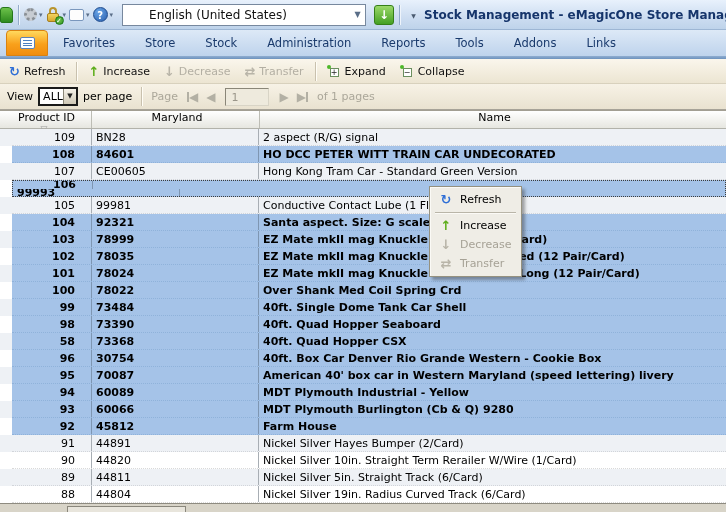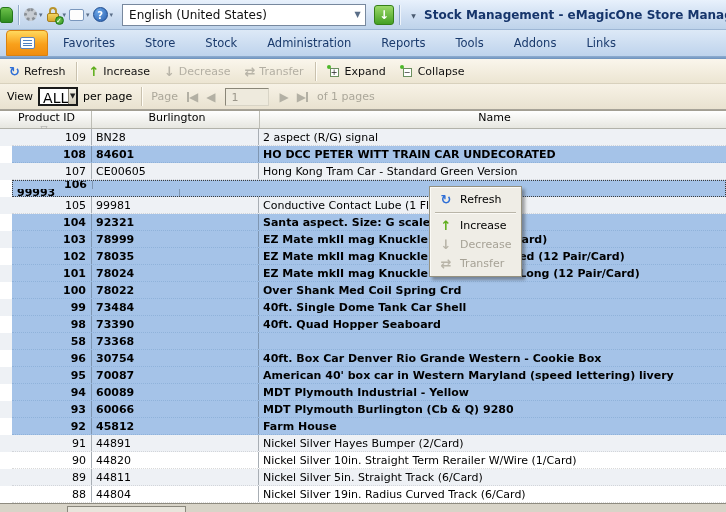--- a/index.html
+++ b/index.html
@@ -25,21 +25,21 @@
   .lock-icon .badge { position:absolute; right:-3px; bottom:-2px; width:9px; height:9px;
     border-radius:50%; background:radial-gradient(#6cc24a,#2f9222); color:#fff; font-size:7px;
     line-height:9px; text-align:center; border:1px solid #1f7a16; }
   .window-icon { width:15px; height:12px; background:#fdfdfd; border:1px solid #7a97bd; border-radius:2px; }
   .window-icon .bar { height:3px; background:linear-gradient(#7fb2e8,#4d7fc0); border-radius:1px 1px 0 0; }
   .help-icon { width:15px; height:15px; border-radius:50%;
     background:radial-gradient(circle at 35% 30%,#6aa6e8,#2a5fae); color:#fff; font-weight:bold;
     font-size:10px; line-height:15px; text-align:center; border:1px solid #1f4c8e; }
   .lang-combo { display:flex; align-items:center; justify-content:space-between;
     width:244px; height:22px; margin-left:6px; background:#fff; border:1px solid #77889e; }
-  .lang-combo .val { padding-left:6px; font-size:12px; color:#111; }
+  .lang-combo .val { padding-left:6px; font-size:12px; color:#111;margin-left:20px; }
   .lang-combo .drop { width:15px; text-align:center; color:#5a6e88; font-size:8px; }
   .dl-btn { width:20px; height:20px; margin-left:8px; border-radius:3px;
     background:linear-gradient(#9bd96a,#44a023); border:1px solid #357f18; color:#fff;
     font-weight:bold; font-size:12px; line-height:18px; text-align:center; }
   .pin-icon { width:9px; margin:0 6px 0 4px; text-align:center; }
   .pin-icon .line { border-top:1px solid #4a5a70; margin-bottom:1px; }
   .pin-icon .tri { color:#4a5a70; font-size:6px; line-height:5px; }
   .app-title { font-weight:bold; font-size:12px; color:#16356b; white-space:nowrap; overflow:hidden; flex:1; }
 
   
@@ -68,21 +68,21 @@
   .tree-icon .box { position:absolute; left:3px; top:3px; width:9px; height:9px; background:#fff;
     border:1px solid #6b8f5f; font-size:8px; line-height:7px; text-align:center; color:#222; }
   .tree-icon .dot { position:absolute; left:0; top:0; width:4px; height:4px; border-radius:50%; background:#4db82a; }
 
   
   .pager { height:26px; display:flex; align-items:center;
     background:linear-gradient(#f7f2e6,#e9e2d0); border-bottom:1px solid #a7a398; padding-left:2px; }
   .pager .lbl { margin:0 5px; }
   .view-combo { display:flex; align-items:stretch; width:40px; height:19px; background:#fff;
     border:2px solid #1a1a1a; }
-  .view-combo .val { flex:1; padding:1px 0 0 3px; font-size:14px; }
+  .view-combo .val { flex:1; padding:1px 0 0 3px; font-size:11px; }
   .view-combo .btn { width:14px; background:linear-gradient(#f5f2ea,#cfc8b6); border-left:1px solid #8a8678;
     text-align:center; font-size:7px; line-height:15px; color:#222; }
   .pager .gray { color:#aba79a; }
   .nav-ico { display:flex; align-items:center; color:#b3b0a4; font-size:12px; font-weight:bold; margin:0 4px; }
   .nav-ico .bar { width:2px; height:10px; background:#b3b0a4; }
   .page-input { width:44px; height:18px; margin:0 6px; background:#eeeadd;
     border:1px solid #8a8678; border-right-color:#d8d4c6; border-bottom-color:#d8d4c6;
     color:#9a968a; padding:2px 0 0 5px; }
 
   
@@ -94,21 +94,21 @@
   .th-ref { width:168px; }
   .th-name { flex:1; border-right:none; }
 
   #rows { height:374px; overflow:hidden; background:#fff; }
   .row { height:17px; display:flex; }
   .row .ind { width:12px; }
   .row.shade .ind, .row.shade:not(.sel) .body { background:#eef1f5; }
   .row .body { flex:1; display:flex; border-bottom:1px dotted #d9d9d9; background:#fff; }
   .row.shade .body { border-bottom:1px dotted #d2d5da; }
   .cell { display:flex; align-items:center; white-space:nowrap; overflow:hidden; }
-  .c-id { width:80px; justify-content:flex-end; padding-right:5px; border-right:1px solid #a8aeb4; }
+  .c-id { width:80px; justify-content:flex-end; padding-right:16px; border-right:1px solid #a8aeb4; }
   .c-ref { width:167px; padding-left:4px; border-right:1px solid #a8aeb4; }
   .c-name { flex:1; padding-left:4px; }
   .row.sel .body { background:#a5c3e8; border-bottom:1px dotted #8fb2da; }
   .row.sel .cell { font-weight:bold; }
   .row.sel .c-id, .row.sel .c-ref { border-right-color:#7e96b2; }
   .row.focused .body { border:1px dotted #3c3c3c;flex-direction:column; }
   .row.nameplain .c-name { font-weight:bold; }
 
   
   .statusbar { position:relative; height:9px; background:#d8d4c8; border-top:1px solid #8e8b80; }
@@ -226,21 +226,21 @@
     <span class="nav-ico">▶<span class="bar"></span></span>
     <span class="lbl gray">of 1 pages</span>
   </div>
 
   <div class="thead">
     <div class="th th-id">
       <span>Product ID</span>
       <span class="sort">▽</span>
     </div>
     <div class="th th-ref">
-      <span>Burlington</span>
+      <span>Maryland</span>
     </div>
     <div class="th th-name">
       <span>Name</span>
     </div>
   </div>
 
   <div id="rows">
       <div class="row shade">
         <div class="ind"></div>
         <div class="body">
@@ -335,20 +335,21 @@
           <div class="cell c-id">98</div>
           <div class="cell c-ref">73390</div>
           <div class="cell c-name">40ft. Quad Hopper Seaboard</div>
         </div>
       </div>
       <div class="row shade sel">
         <div class="ind"></div>
         <div class="body">
           <div class="cell c-id">58</div>
           <div class="cell c-ref">73368</div>
+          <div class="cell c-name">40ft. Quad Hopper CSX</div>
         </div>
       </div>
       <div class="row sel">
         <div class="ind"></div>
         <div class="body">
           <div class="cell c-id">96</div>
           <div class="cell c-ref">30754</div>
           <div class="cell c-name">40ft. Box Car Denver Rio Grande Western - Cookie Box</div>
         </div>
       </div>

